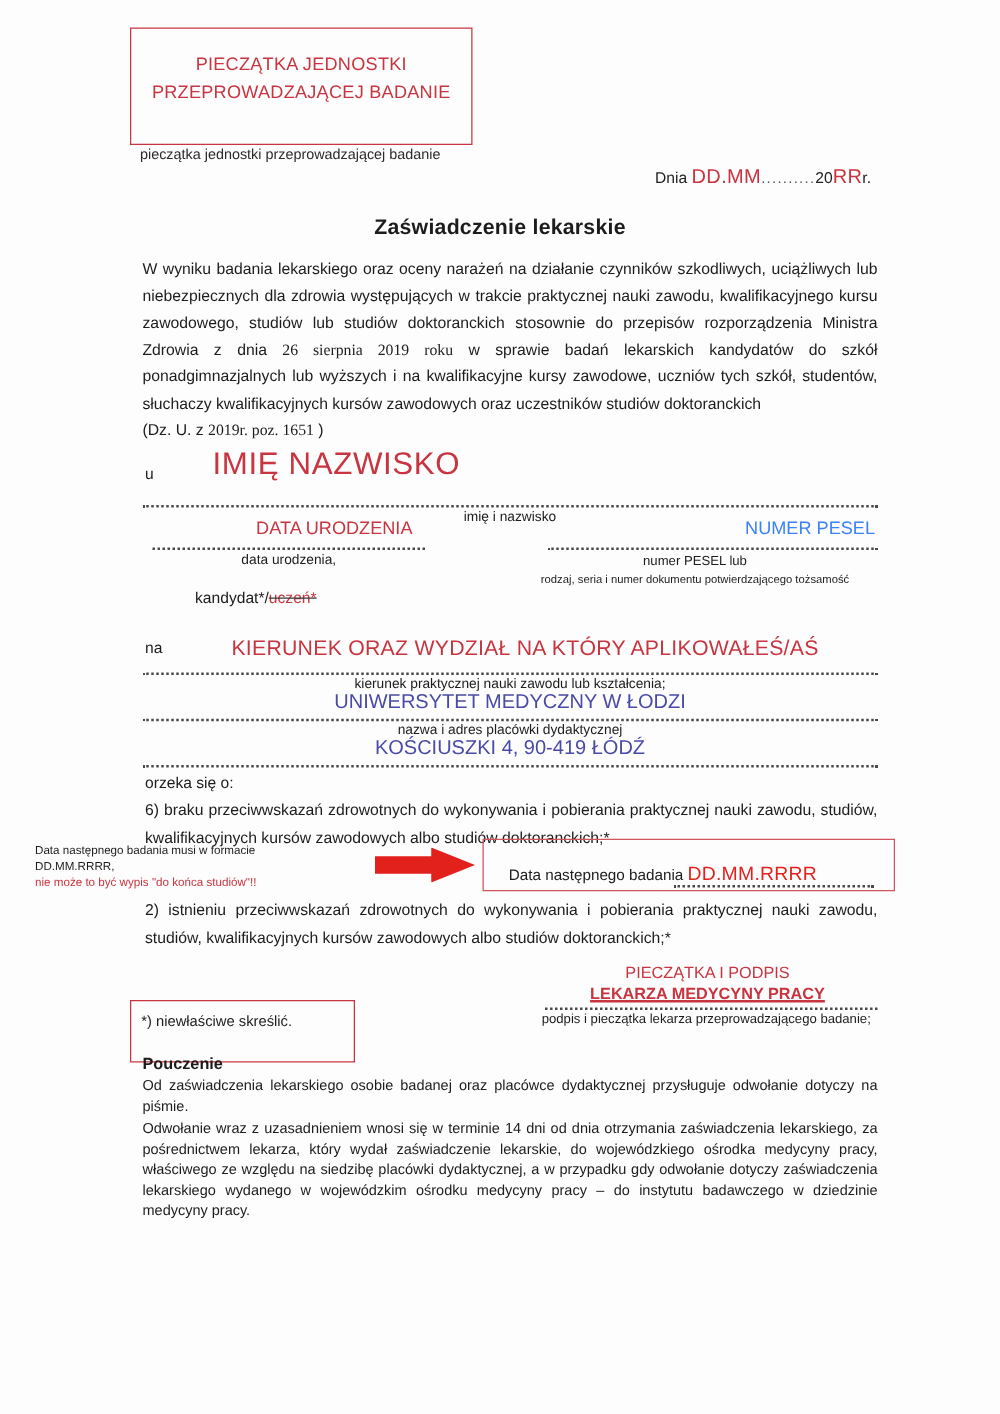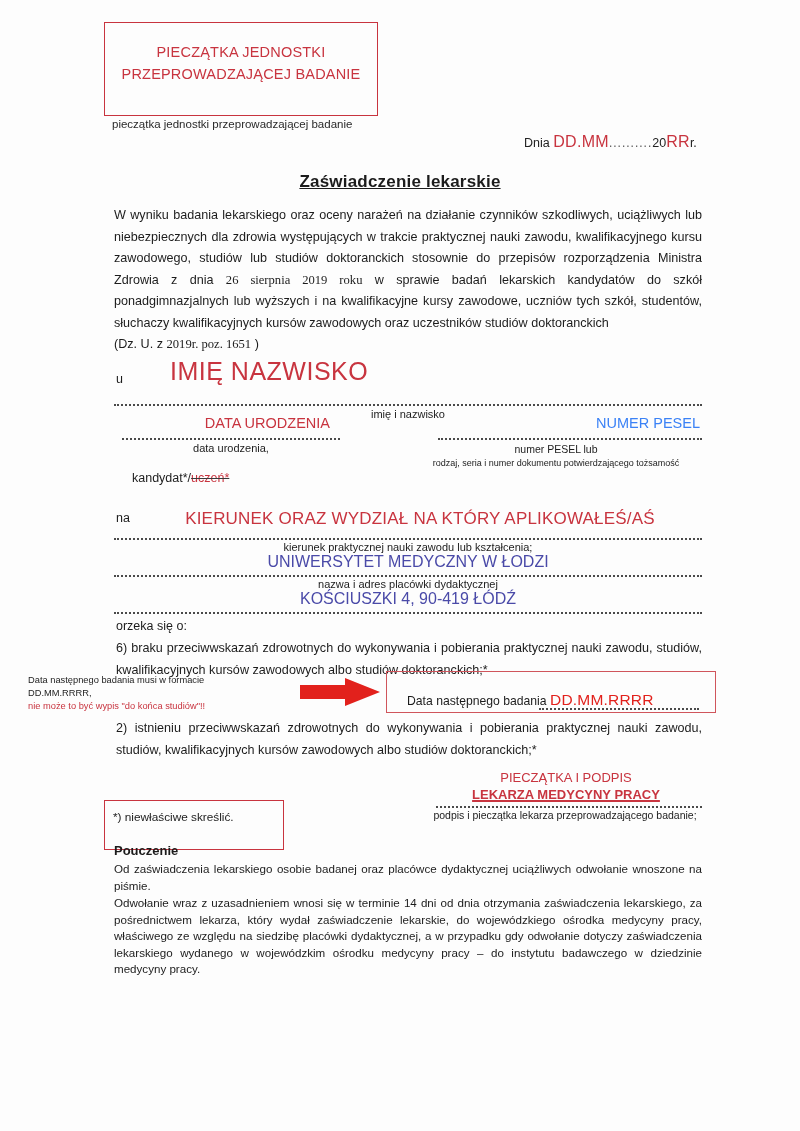--- a/index.html
+++ b/index.html
@@ -76,21 +76,20 @@
   
   .doc-title {
     position: absolute;
     left: 0;
     right: 0;
     top: 172px;
     text-align: center;
     font-size: 17px;
     font-weight: bold;
     letter-spacing: .2px;
-    text-decoration: underline;
   }
 
   
   .intro {
     position: absolute;
     left: 114px;
     top: 205px;
     width: 588px;
     font-size: 12.6px;
     line-height: 21.5px;
@@ -179,21 +178,21 @@
     top: 442px;
     width: 292px;
     text-align: center;
     font-size: 10.5px;
     line-height: 14px;
   }
   .cap-pesel .small { font-size: 9px; }
 
   .kandydat {
     position: absolute;
-    left: 104px;
+    left: 128px;
     top: 471px;
     font-size: 12.5px;
     padding-left: 28px;
   }
   .kandydat .struck {
     color: #c8343f;
     text-decoration: line-through;
     text-decoration-color: #3a3a3a;
     text-decoration-thickness: 1.4px;
   }
@@ -513,16 +512,16 @@
   <div class="sig-l1">PIECZĄTKA I PODPIS</div>
   <div class="sig-l2">LEKARZA MEDYCYNY PRACY</div>
   <div class="line-sig dots"></div>
   <div class="cap-sig">podpis i pieczątka lekarza przeprowadzającego badanie;</div>
 
   <div class="note-box">
     <span>*) niewłaściwe skreślić.</span>
   </div>
 
   <div class="pouczenie-h">Pouczenie</div>
-  <div class="pouczenie-p1">Od zaświadczenia lekarskiego osobie badanej oraz placówce dydaktycznej uciążliwych odwołanie wnoszone na piśmie.</div>
+  <div class="pouczenie-p1">Od zaświadczenia lekarskiego osobie badanej oraz placówce dydaktycznej przysługuje odwołanie dotyczy na piśmie.</div>
   <div class="pouczenie-p2">Odwołanie wraz z uzasadnieniem wnosi się w terminie 14 dni od dnia otrzymania zaświadczenia lekarskiego, za pośrednictwem lekarza, który wydał zaświadczenie lekarskie, do wojewódzkiego ośrodka medycyny pracy, właściwego ze względu na siedzibę placówki dydaktycznej, a w przypadku gdy odwołanie dotyczy zaświadczenia lekarskiego wydanego w wojewódzkim ośrodku medycyny pracy – do instytutu badawczego w dziedzinie medycyny pracy.</div>
 
 </div>
 
 </body></html>

